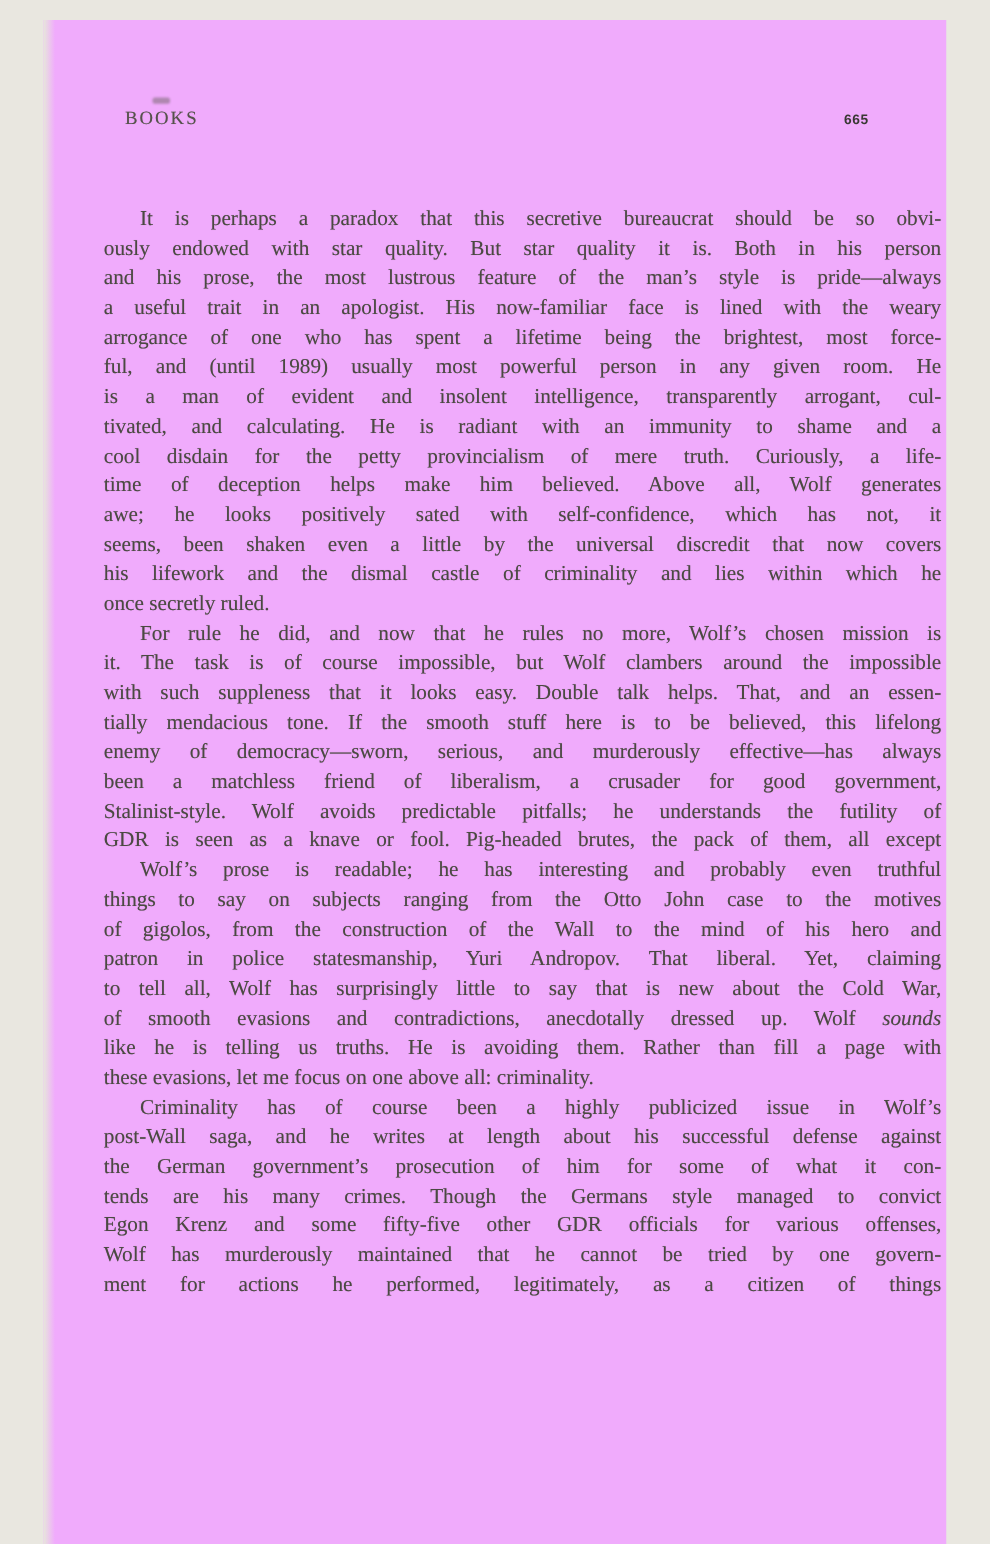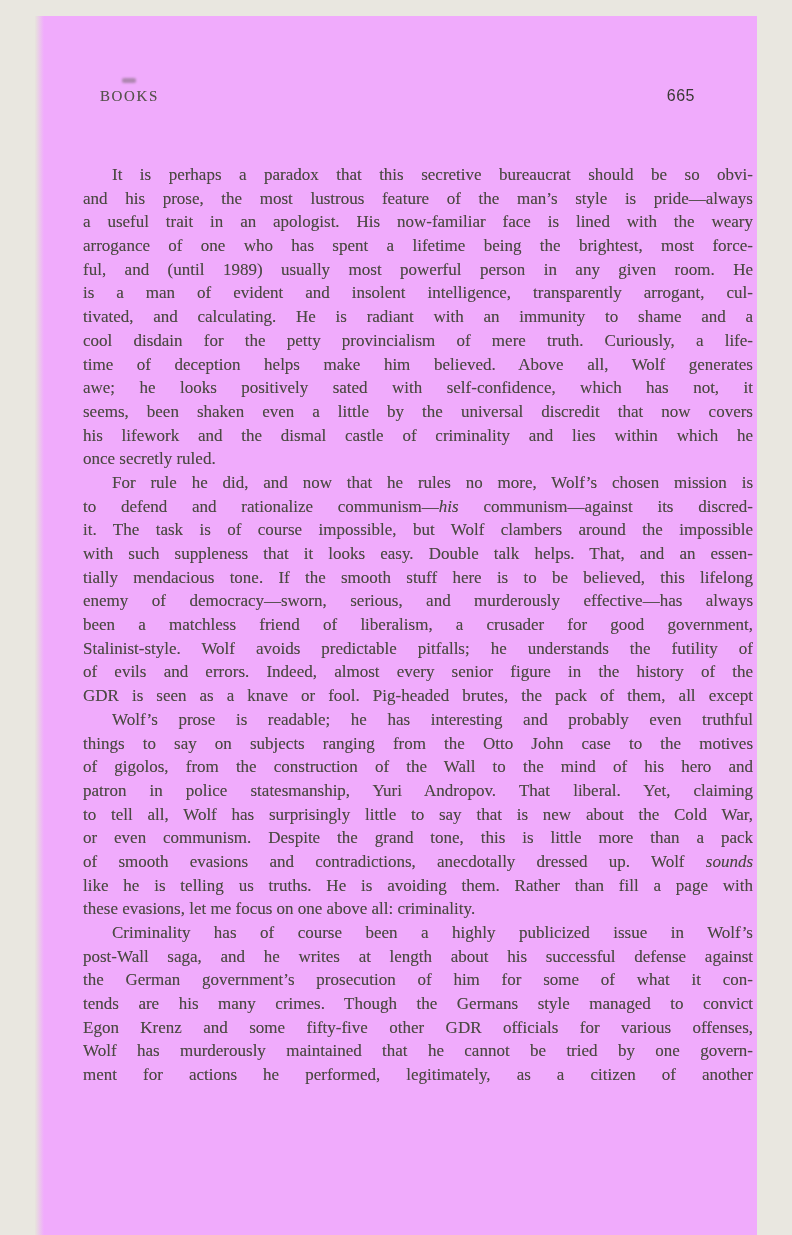--- a/index.html
+++ b/index.html
@@ -52,22 +52,22 @@
     align-items: baseline;
   }
   .running-head .book-title {
     font-size: 15px;
     letter-spacing: 1.6px;
     color: #55524b;
     text-shadow: 0 0 0.6px rgba(85,82,75,0.45);
   }
   .running-head .folio {
     font-family: "Liberation Sans", "DejaVu Sans", sans-serif;
-    font-weight: normal;
-    font-size: 16px;
+    font-weight: bold;
+    font-size: 11px;
     color: #393833;
     letter-spacing: 0.5px;
   }
   .text-block {
     position: absolute;
     top: 147px;
     left: 48px;
     width: 670px;
     color: #4b4942;
     font-size: 17px;
@@ -100,62 +100,60 @@
   <div class="scan-speck"></div>
 
   <div class="running-head">
     <span class="book-title">BOOKS</span>
     <span class="folio">665</span>
   </div>
 
   <div class="text-block">
       <div class="para">
         <div class="line first">It is perhaps a paradox that this secretive bureaucrat should be so obvi-</div>
+        <div class="line">ously endowed with star quality. But star quality it is. Both in his person</div>
         <div class="line">and his prose, the most lustrous feature of the man’s style is pride—always</div>
         <div class="line">a useful trait in an apologist. His now-familiar face is lined with the weary</div>
         <div class="line">arrogance of one who has spent a lifetime being the brightest, most force-</div>
         <div class="line">ful, and (until 1989) usually most powerful person in any given room. He</div>
         <div class="line">is a man of evident and insolent intelligence, transparently arrogant, cul-</div>
         <div class="line">tivated, and calculating. He is radiant with an immunity to shame and a</div>
         <div class="line">cool disdain for the petty provincialism of mere truth. Curiously, a life-</div>
         <div class="line">time of deception helps make him believed. Above all, Wolf generates</div>
         <div class="line">awe; he looks positively sated with self-confidence, which has not, it</div>
         <div class="line">seems, been shaken even a little by the universal discredit that now covers</div>
         <div class="line">his lifework and the dismal castle of criminality and lies within which he</div>
         <div class="line noju">once secretly ruled.</div>
       </div>
       <div class="para">
         <div class="line first">For rule he did, and now that he rules no more, Wolf’s chosen mission is</div>
-        <div class="line">to defend and rationalize communism—<i>his</i> communism—against its discred-</div>
         <div class="line">it. The task is of course impossible, but Wolf clambers around the impossible</div>
         <div class="line">with such suppleness that it looks easy. Double talk helps. That, and an essen-</div>
         <div class="line">tially mendacious tone. If the smooth stuff here is to be believed, this lifelong</div>
         <div class="line">enemy of democracy—sworn, serious, and murderously effective—has always</div>
         <div class="line">been a matchless friend of liberalism, a crusader for good government,</div>
         <div class="line">Stalinist-style. Wolf avoids predictable pitfalls; he understands the futility of</div>
-        <div class="line">of evils and errors. Indeed, almost every senior figure in the history of the</div>
         <div class="line">GDR is seen as a knave or fool. Pig-headed brutes, the pack of them, all except</div>
       </div>
       <div class="para">
         <div class="line first">Wolf’s prose is readable; he has interesting and probably even truthful</div>
         <div class="line">things to say on subjects ranging from the Otto John case to the motives</div>
         <div class="line">of gigolos, from the construction of the Wall to the mind of his hero and</div>
         <div class="line">patron in police statesmanship, Yuri Andropov. That liberal. Yet, claiming</div>
         <div class="line">to tell all, Wolf has surprisingly little to say that is new about the Cold War,</div>
-        <div class="line">or even communism. Despite the grand tone, this is little more than a pack</div>
         <div class="line">of smooth evasions and contradictions, anecdotally dressed up. Wolf <i>sounds</i></div>
         <div class="line">like he is telling us truths. He is avoiding them. Rather than fill a page with</div>
         <div class="line noju">these evasions, let me focus on one above all: criminality.</div>
       </div>
       <div class="para">
         <div class="line first">Criminality has of course been a highly publicized issue in Wolf’s</div>
         <div class="line">post-Wall saga, and he writes at length about his successful defense against</div>
         <div class="line">the German government’s prosecution of him for some of what it con-</div>
         <div class="line">tends are his many crimes. Though the Germans style managed to convict</div>
         <div class="line">Egon Krenz and some fifty-five other GDR officials for various offenses,</div>
         <div class="line">Wolf has murderously maintained that he cannot be tried by one govern-</div>
-        <div class="line">ment for actions he performed, legitimately, as a citizen of another</div>
+        <div class="line">ment for actions he performed, legitimately, as a citizen of things</div>
       </div>
     </div>
 
   <div class="scan-smudge-bottom"></div>
 
 </div>
 
 </body></html>

